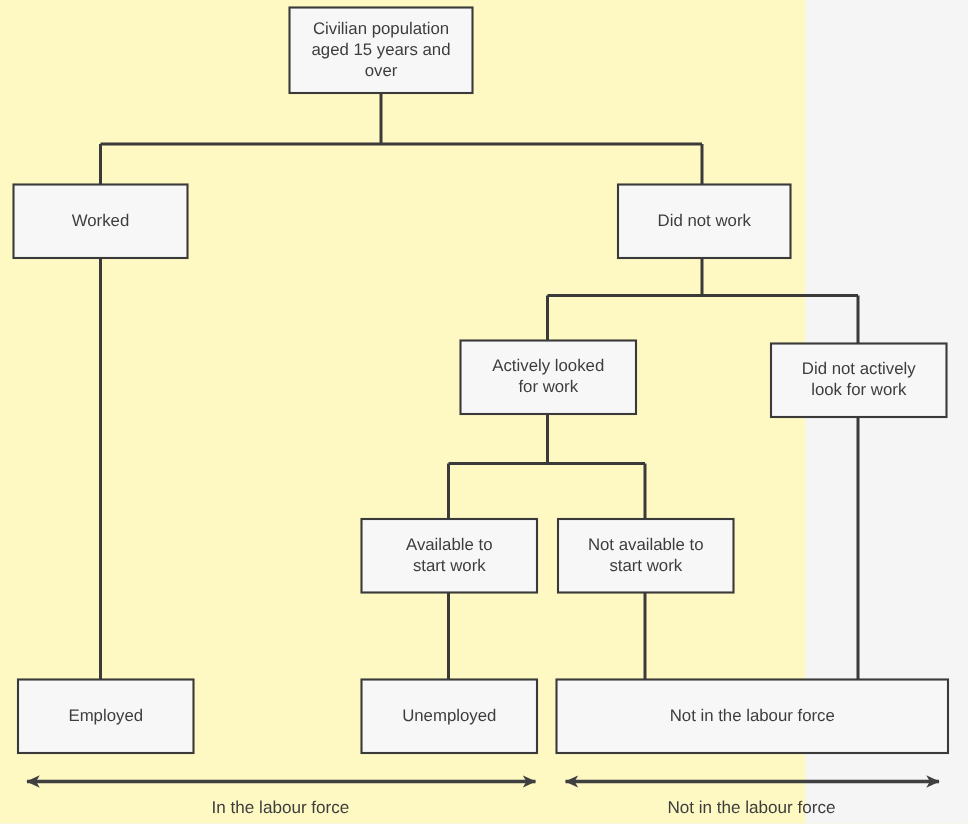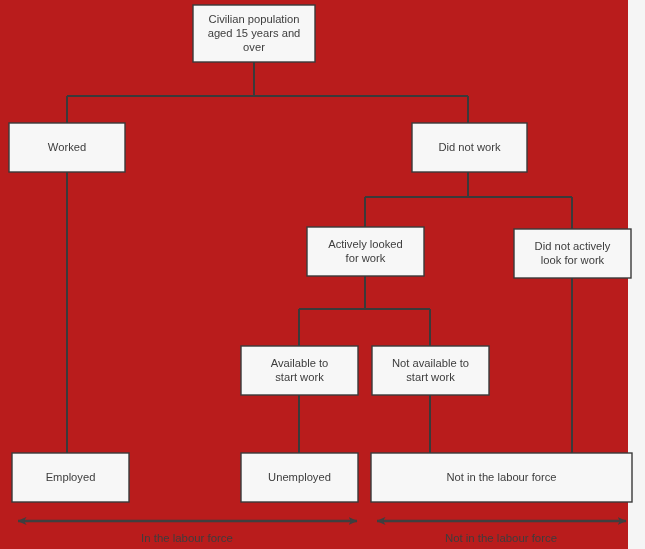--- a/index.html
+++ b/index.html
@@ -8,23 +8,23 @@
     background: #f5f5f5;
   }
   body {
     width: 645px;
     height: 549px;
     font-family: "Liberation Sans", sans-serif;
     overflow: hidden;
   }
   #chart-root {
     position: relative;
-    width: 628px;
+    width: 537px;
     height: 549px;
-    background: #b91c1c;
+    background: #fef9c3;
     text-align: center;
   }
   svg.flow-svg {
     position: absolute;
     top: 0;
     left: 0;
     width: 645px;
     height: 549px;
   }
   .node-box {

